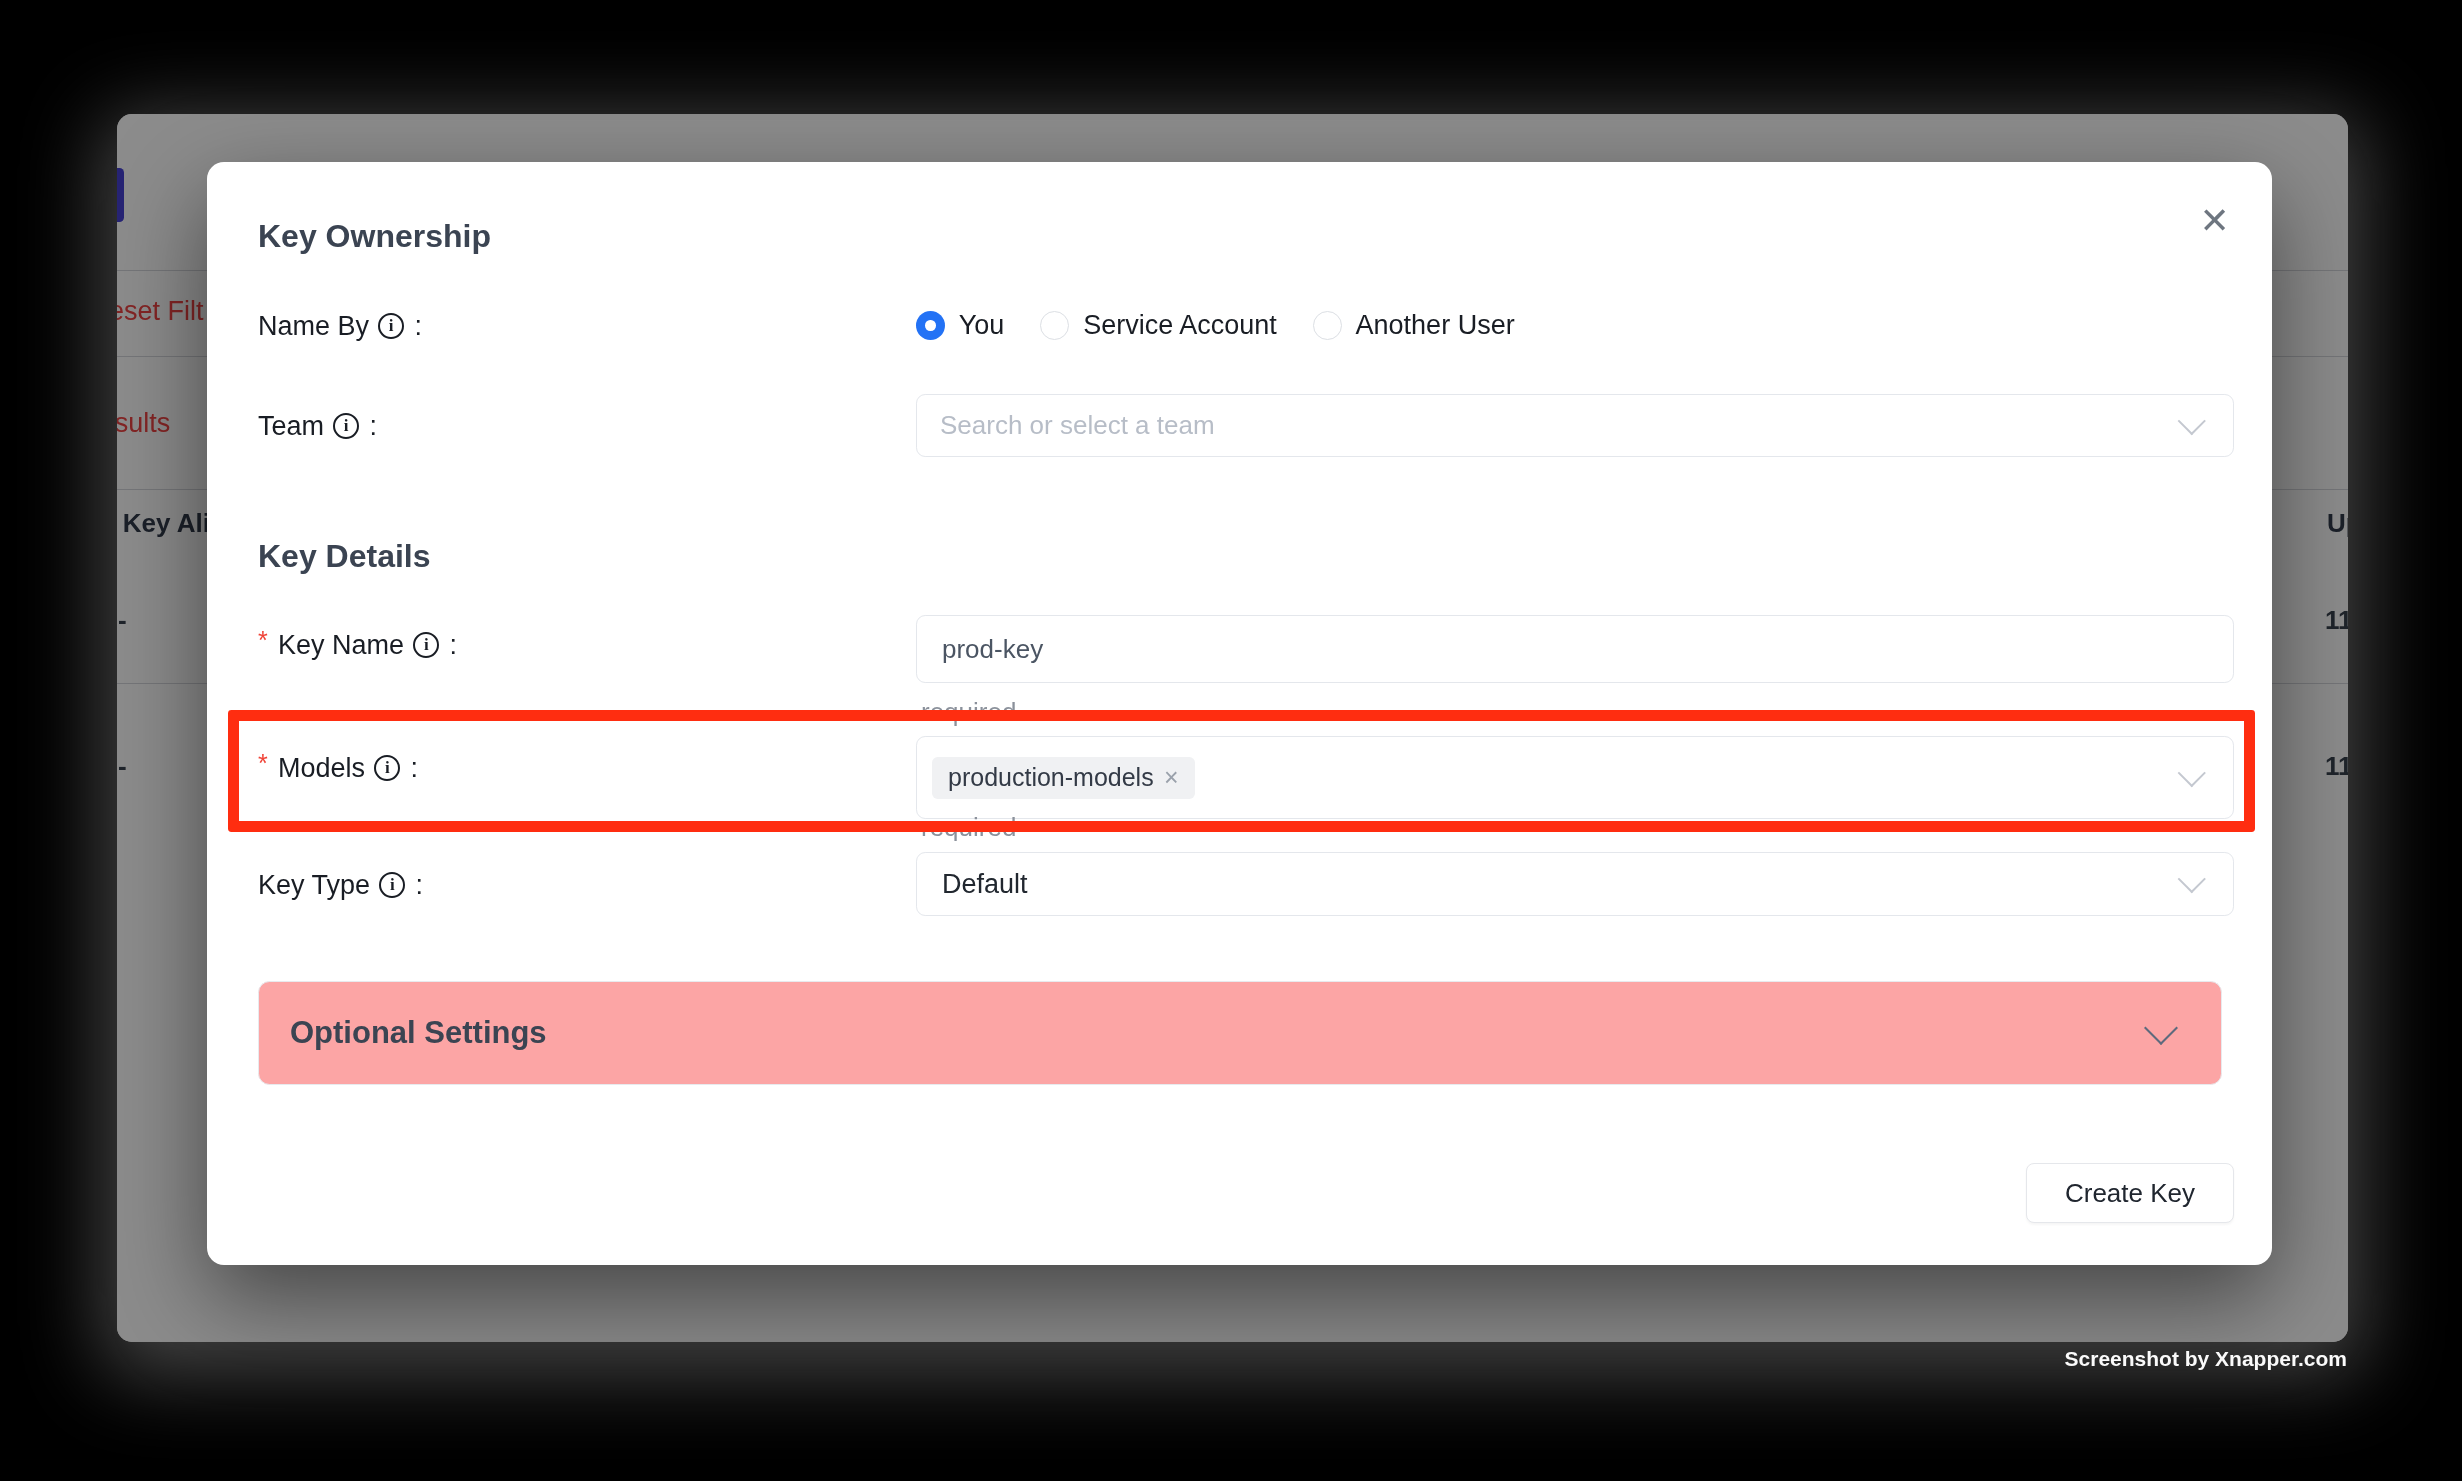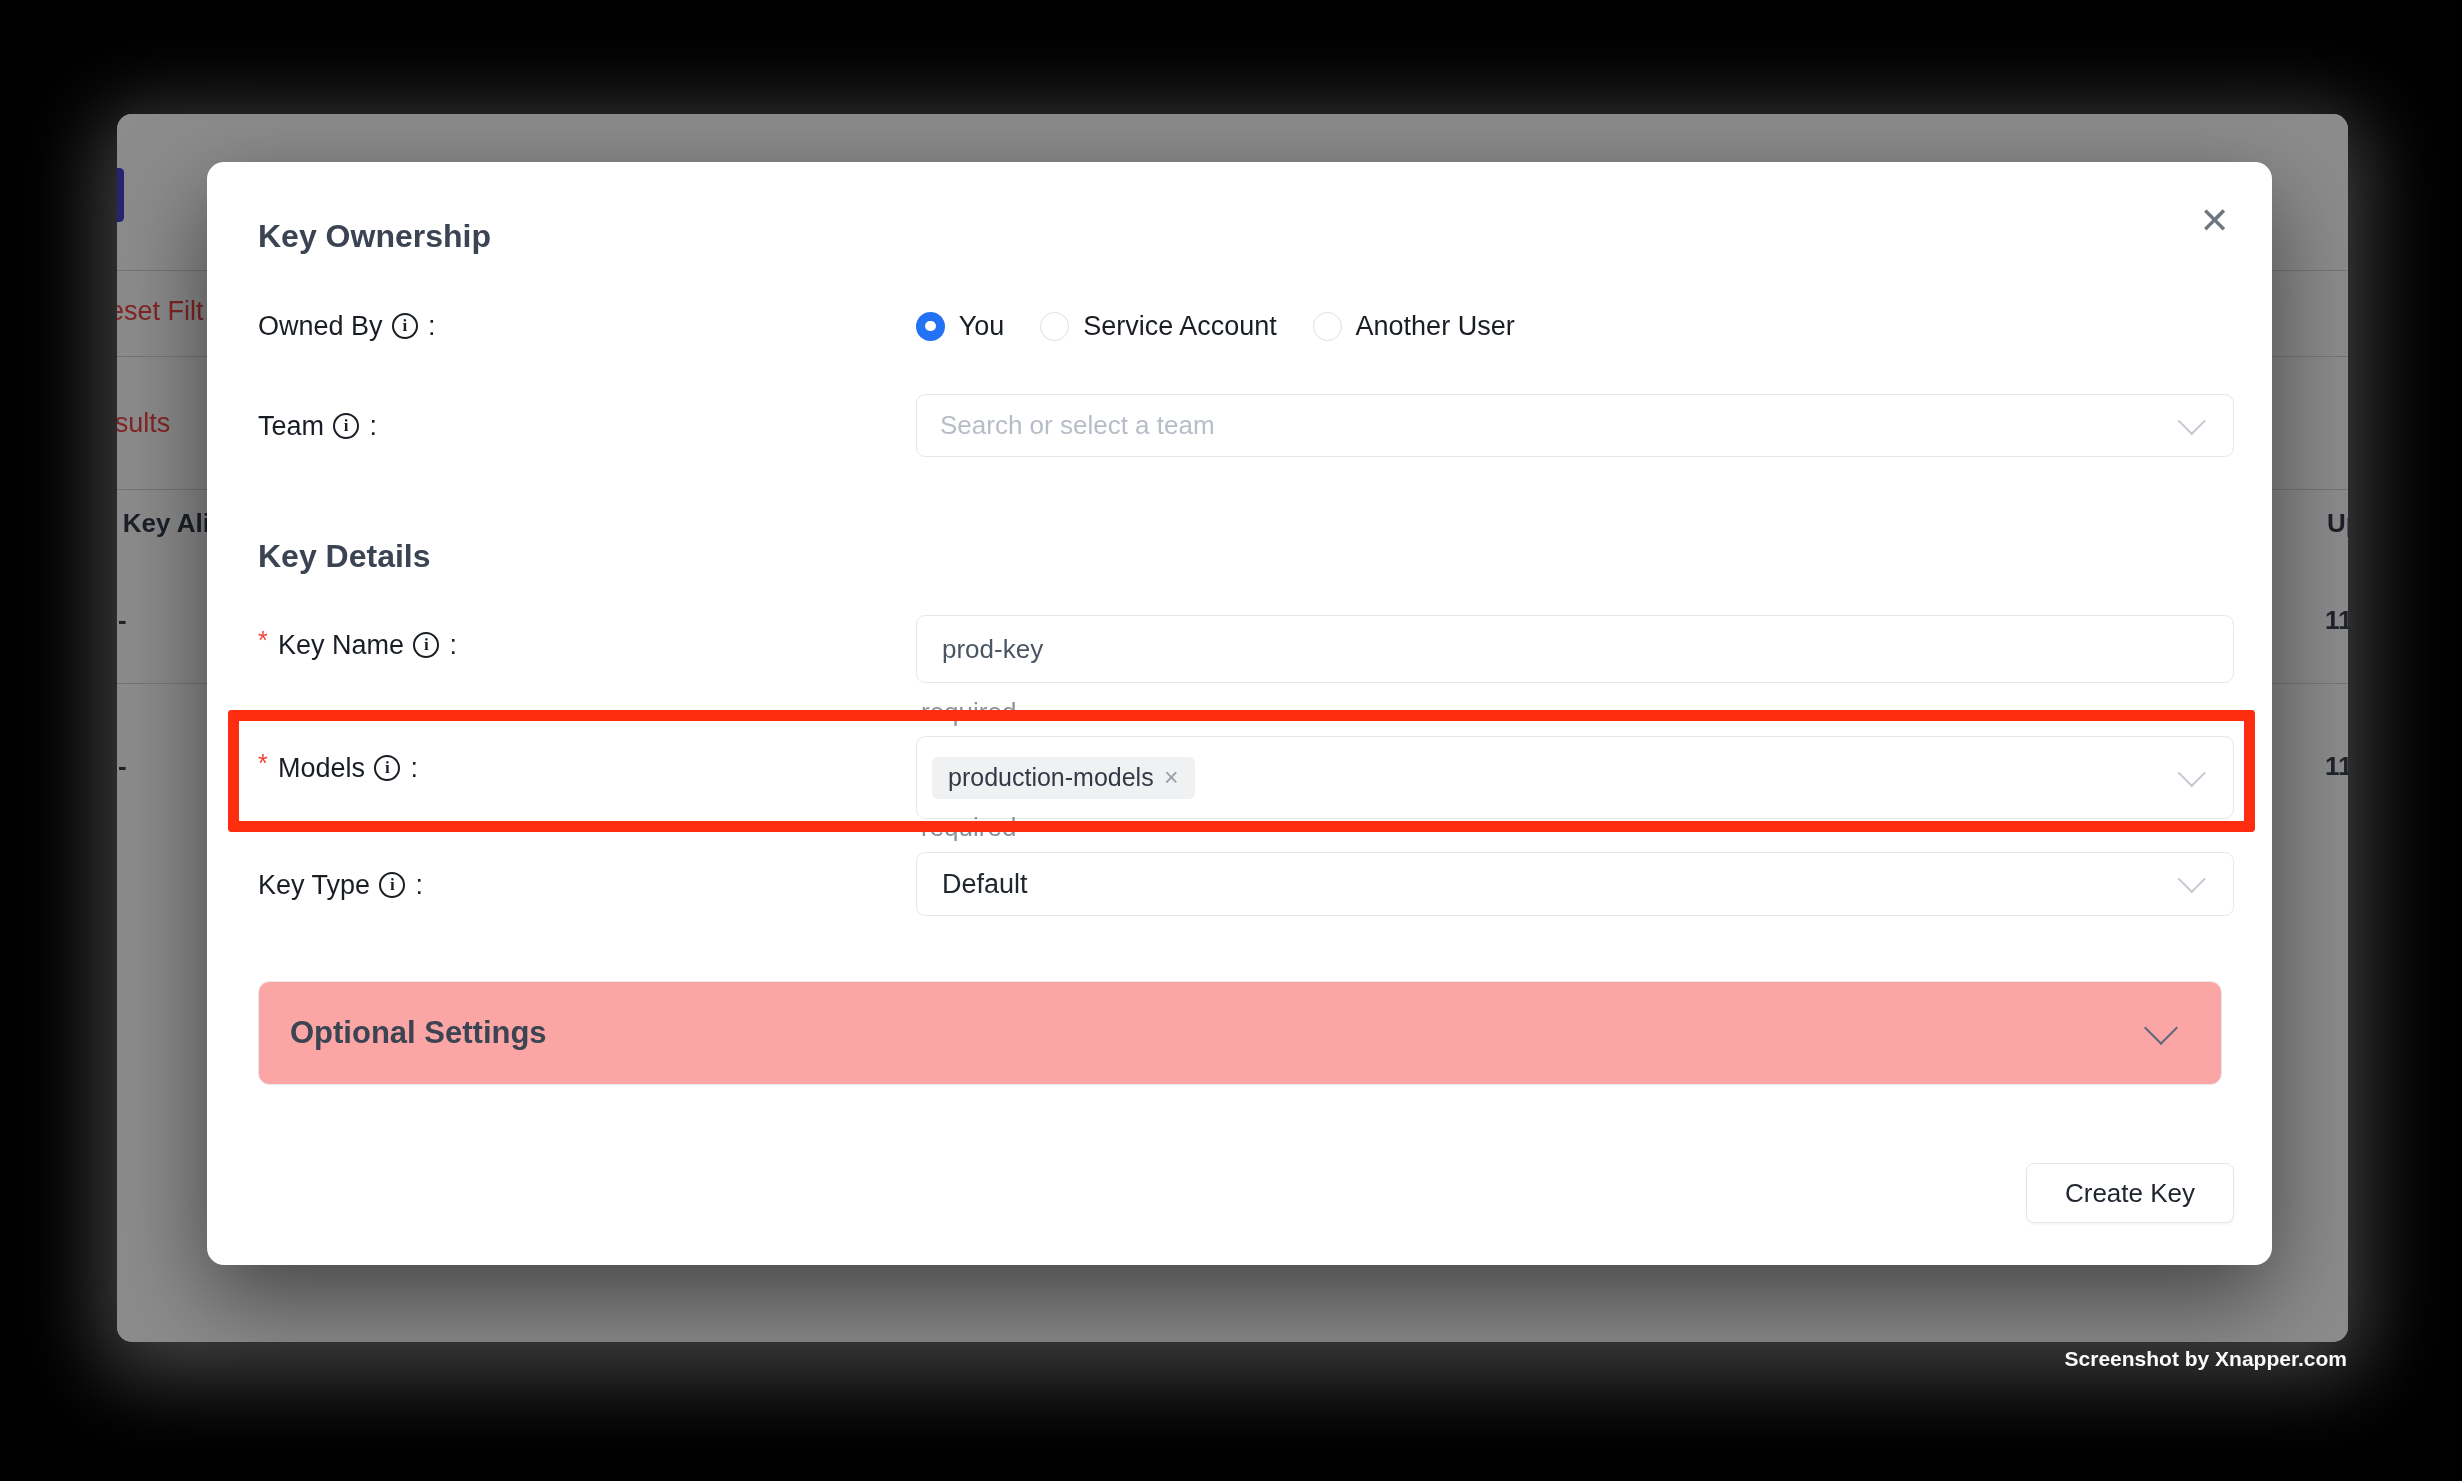--- a/index.html
+++ b/index.html
@@ -29,21 +29,21 @@
     font-size:36px; color:#6e7680; cursor:pointer; font-weight:400; }
 
   .field-label { position:absolute; left:51px; display:flex; align-items:center; gap:9.2px;
     font-size:27px; color:#191d24; white-space:nowrap; }
   .req-star { color:#f04438; font-size:25px; transform:translateY(-4.6px); margin-right:1.1px; }
   .info-icon { display:inline-flex; width:26px; height:26px; border:2px solid #191d24;
     border-radius:50%; align-items:center; justify-content:center;
     font-size:17px; font-weight:600; color:#191d24; font-family:"Liberation Serif","DejaVu Serif",serif; }
   .colon { margin-left:1.1px; }
 
-  .radio-row { position:absolute; left:709px; display:flex; align-items:center; gap:36px; }
+  .radio-row { position:absolute; left:709px; display:flex; align-items:flex-start; gap:36px; }
   .radio-opt { display:flex; align-items:center; gap:13.8px; cursor:pointer; }
   .radio { width:29px; height:29px; border-radius:50%; background:#fff; border:1.7px solid #dcdfe4; position:relative; }
   .radio.checked { background:#2372f5; border:none; }
   .radio.checked::after { content:""; position:absolute; left:50%; top:50%; width:10.3px; height:10.3px;
     margin:-5.2px 0 0 -5.2px; border-radius:50%; background:#fff; }
   .radio-label { font-size:27px; color:#191d24; }
 
   .select-box { position:absolute; left:709px; width:1318px; background:#fff;
     border:1.1px solid #e4e7ec; border-radius:9.2px; display:flex; align-items:center; }
   .chev { width:19.5px; height:19.5px; border-right:2.3px solid #c4c8d0; border-bottom:2.3px solid #c4c8d0;
@@ -109,21 +109,21 @@
     <div class="dim-overlay"></div>
   </div>
 
   <div class="modal">
 
     <div class="m-abs section-title" style="left:51px; top:56px;">Key Ownership</div>
 
     <div class="close-btn">✕</div>
 
     <div class="field-label" style="top:148px; height:32px;">
-      <span>Owned By</span>
+      <span>Name By</span>
       <span class="info-icon">i</span>
       <span class="colon">:</span>
     </div>
     <div class="radio-row" style="top:148px; height:32px;">
       <div class="radio-opt">
         <span class="radio checked"></span>
         <span class="radio-label">You</span>
       </div>
       <div class="radio-opt">
         <span class="radio"></span>

